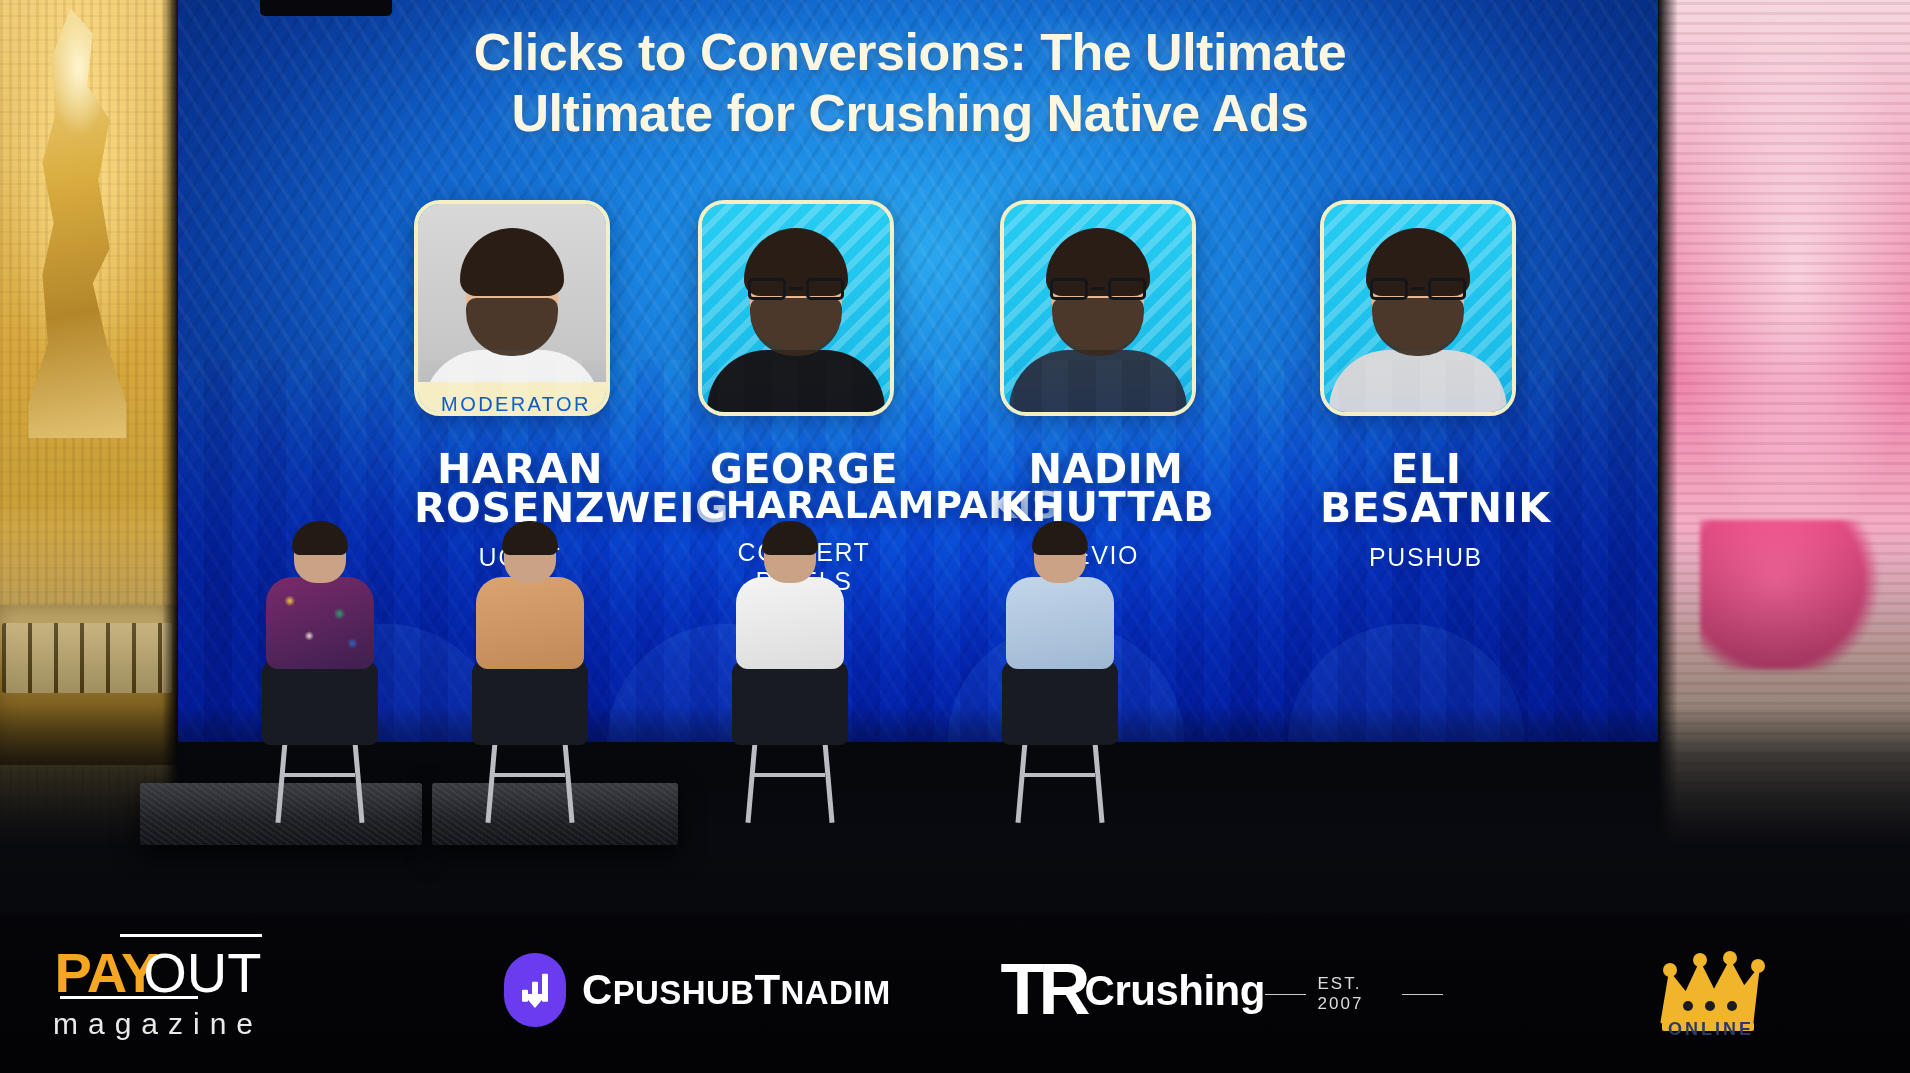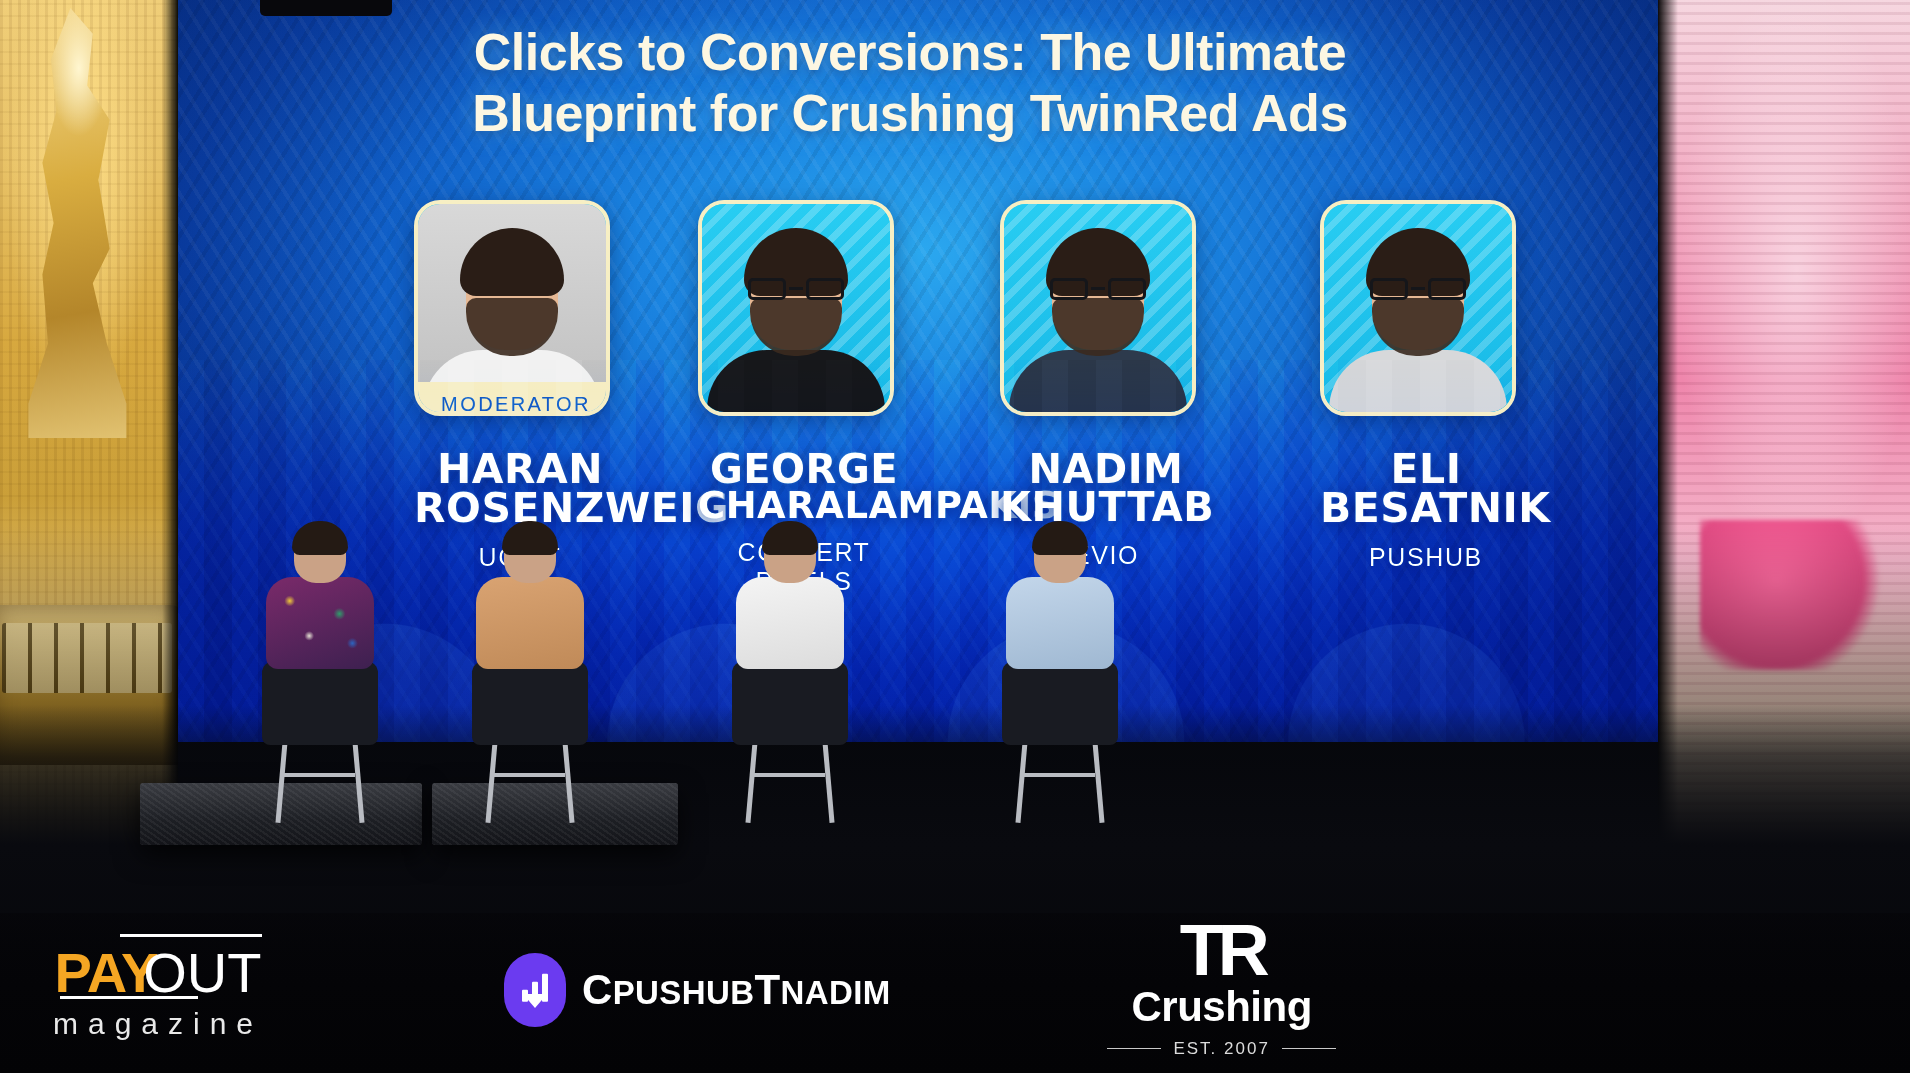--- a/index.html
+++ b/index.html
@@ -253,21 +253,21 @@
   .ct-badge .bars b{ display:block; width:6px; background:#fff; border-radius:1px; }
   .ct-badge .bars b:nth-child(1){ height:12px; }
   .ct-badge .bars b:nth-child(2){ height:20px; }
   .ct-badge .bars b:nth-child(3){ height:28px; }
   .ct-badge .arrow{ position:absolute; left:50%; top:56%; transform:translateX(-50%);
                     width:0; height:0; border-left:12px solid transparent; border-right:12px solid transparent; border-top:14px solid #fff; }
   .ct-word{ color:#fff; font-weight:700; font-size:42px; letter-spacing:.4px; }
   .ct-word .sm{ font-size:33px; }
 
   
-  .twinred{ flex-direction:column; width:240px; }
+  .twinred{ width:240px; }
   .tr-mark{ color:#fff; font-weight:700; font-size:72px; line-height:.82; letter-spacing:-6px; }
   .tr-name{ color:#fff; font-weight:700; font-size:42px; letter-spacing:-.5px; margin-top:2px; }
   .tr-est{ display:flex; align-items:center; gap:12px; margin-top:8px; color:#dcdcdc; font-size:17px; letter-spacing:2px; }
   .tr-est span.line{ width:54px; height:1px; background:#c9c9c9; display:block; }
 
   
   .tpartner{ flex-direction:column; width:290px; position:relative; }
   .tp-chev{ position:absolute; top:-6px; left:50%; transform:translateX(-50%); width:190px; height:40px; }
   .tp-chev svg{ display:block; }
   .tp-word{ color:#fff; font-weight:700; font-size:56px; letter-spacing:.5px; position:relative; }
@@ -302,21 +302,21 @@
     <div class="wall-edge-r"></div>
   </div>
 
   <div id="screen">
     <div class="arches"></div>
     <div class="screen-vign"></div>
     <div class="notch"></div>
 
     <div id="title">
       <span class="l1">Clicks to Conversions: The Ultimate</span>
-      <span class="l2">Blueprint for Crushing TwinRed Ads</span>
+      <span class="l2">Ultimate for Crushing Native Ads</span>
     </div>
 
     <div id="panelists">
 
       <div class="panelist p0">
         <div class="photo plain">
           <div class="stripes"></div>
           <div class="head">
             <div class="body b-white"></div>
             <div class="face"></div>
@@ -498,16 +498,30 @@
       <div class="tr-name">Crushing</div>
       <div class="tr-est">
         <span class="line"></span>
         <span>EST. 2007</span>
         <span class="line"></span>
       </div>
     </div>
 
 
     <div class="sponsor dkings">
+      <div class="crown">
+        <svg width="118" height="92" viewBox="0 0 118 92">
+          <path d="M10 78 L18 30 L34 50 L48 20 L62 48 L78 18 L92 44 L106 26 L100 78 Z" fill="#f0b52a" stroke="#f0b52a" stroke-width="3" stroke-linejoin="round"></path>
+          <rect x="10" y="78" width="92" height="9" rx="2" fill="#f0b52a"></rect>
+          <circle cx="18" cy="26" r="7" fill="#f0b52a"></circle>
+          <circle cx="48" cy="16" r="7" fill="#f0b52a"></circle>
+          <circle cx="78" cy="14" r="7" fill="#f0b52a"></circle>
+          <circle cx="106" cy="22" r="7" fill="#f0b52a"></circle>
+          <circle cx="36" cy="62" r="5" fill="#1b1b22"></circle>
+          <circle cx="58" cy="62" r="5" fill="#1b1b22"></circle>
+          <circle cx="80" cy="62" r="5" fill="#1b1b22"></circle>
+        </svg>
+        <span style="position:absolute;left:50%;bottom:-4px;transform:translateX(-50%);color:#2a3a6a;font-size:18px;letter-spacing:3px;font-weight:700;">ONLINE</span>
+      </div>
     </div>
 
   </div>
 </div>
 
 </body></html>

